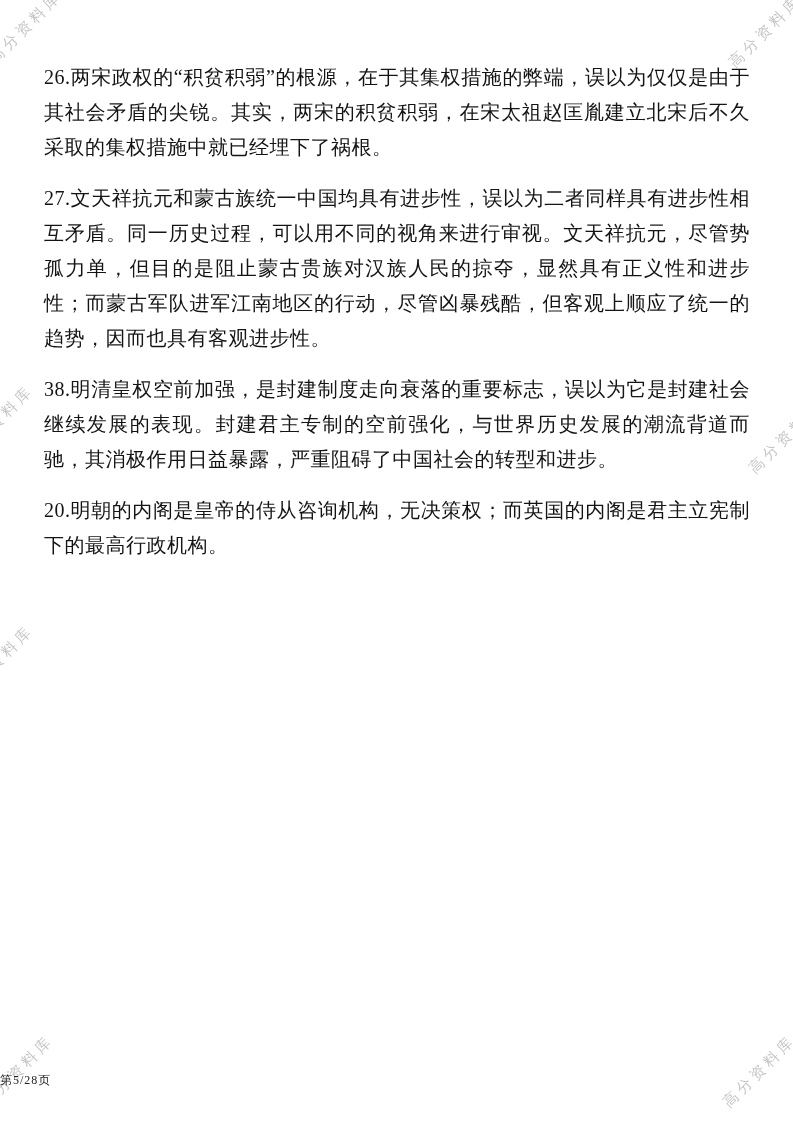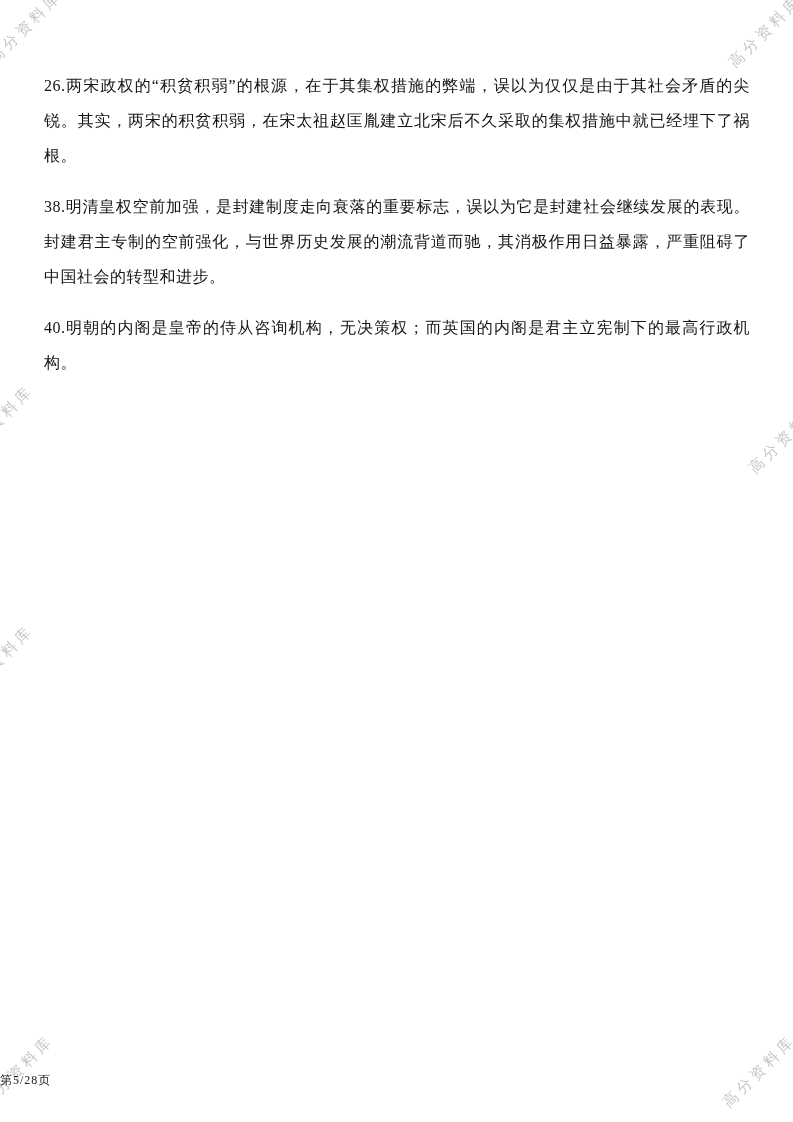--- a/index.html
+++ b/index.html
@@ -16,22 +16,22 @@
     font-family: "Liberation Serif", "DejaVu Serif", serif;
     color: #111111;
   }
   .content {
     position: absolute;
     left: 44px;
     top: 52px;
     width: 706px;
   }
   .para {
-    margin: 16px 0 16px 0;
-    font-size: 16px;
+    margin: 8px 0 16px 0;
+    font-size: 20px;
     line-height: 35px;
     text-align: justify;
     letter-spacing: 0.5px;
     color: #141414;
   }
   .footer {
     position: absolute;
     left: 0;
     right: 0;
     top: 1072px;
@@ -68,19 +68,20 @@
   <span class="watermark wm-tl">高分资料库</span>
   <span class="watermark wm-tr">高分资料库</span>
   <span class="watermark wm-l1">高分资料库</span>
   <span class="watermark wm-r1">高分资料库</span>
   <span class="watermark wm-l2">高分资料库</span>
   <span class="watermark wm-bl">高分资料库</span>
   <span class="watermark wm-br">高分资料库</span>
 
   <div class="content">
     <p class="para">26.两宋政权的“积贫积弱”的根源，在于其集权措施的弊端，误以为仅仅是由于其社会矛盾的尖锐。其实，两宋的积贫积弱，在宋太祖赵匡胤建立北宋后不久采取的集权措施中就已经埋下了祸根。</p>
+    <p class="para">27.文天祥抗元和蒙古族统一中国均具有进步性，误以为二者同样具有进步性相互矛盾。同一历史过程，可以用不同的视角来进行审视。文天祥抗元，尽管势孤力单，但目的是阻止蒙古贵族对汉族人民的掠夺，显然具有正义性和进步性；而蒙古军队进军江南地区的行动，尽管凶暴残酷，但客观上顺应了统一的趋势，因而也具有客观进步性。</p>
     <p class="para">38.明清皇权空前加强，是封建制度走向衰落的重要标志，误以为它是封建社会继续发展的表现。封建君主专制的空前强化，与世界历史发展的潮流背道而驰，其消极作用日益暴露，严重阻碍了中国社会的转型和进步。</p>
-    <p class="para">40.明朝的内阁是皇帝的侍从咨询机构，无决策权；而英国的内阁是君主立宪制下的最高行政机构。</p>
+    <p class="para">20.明朝的内阁是皇帝的侍从咨询机构，无决策权；而英国的内阁是君主立宪制下的最高行政机构。</p>
   </div>
 
   <div class="footer">第5/28页</div>
 
 </div>
 
 </body></html>

